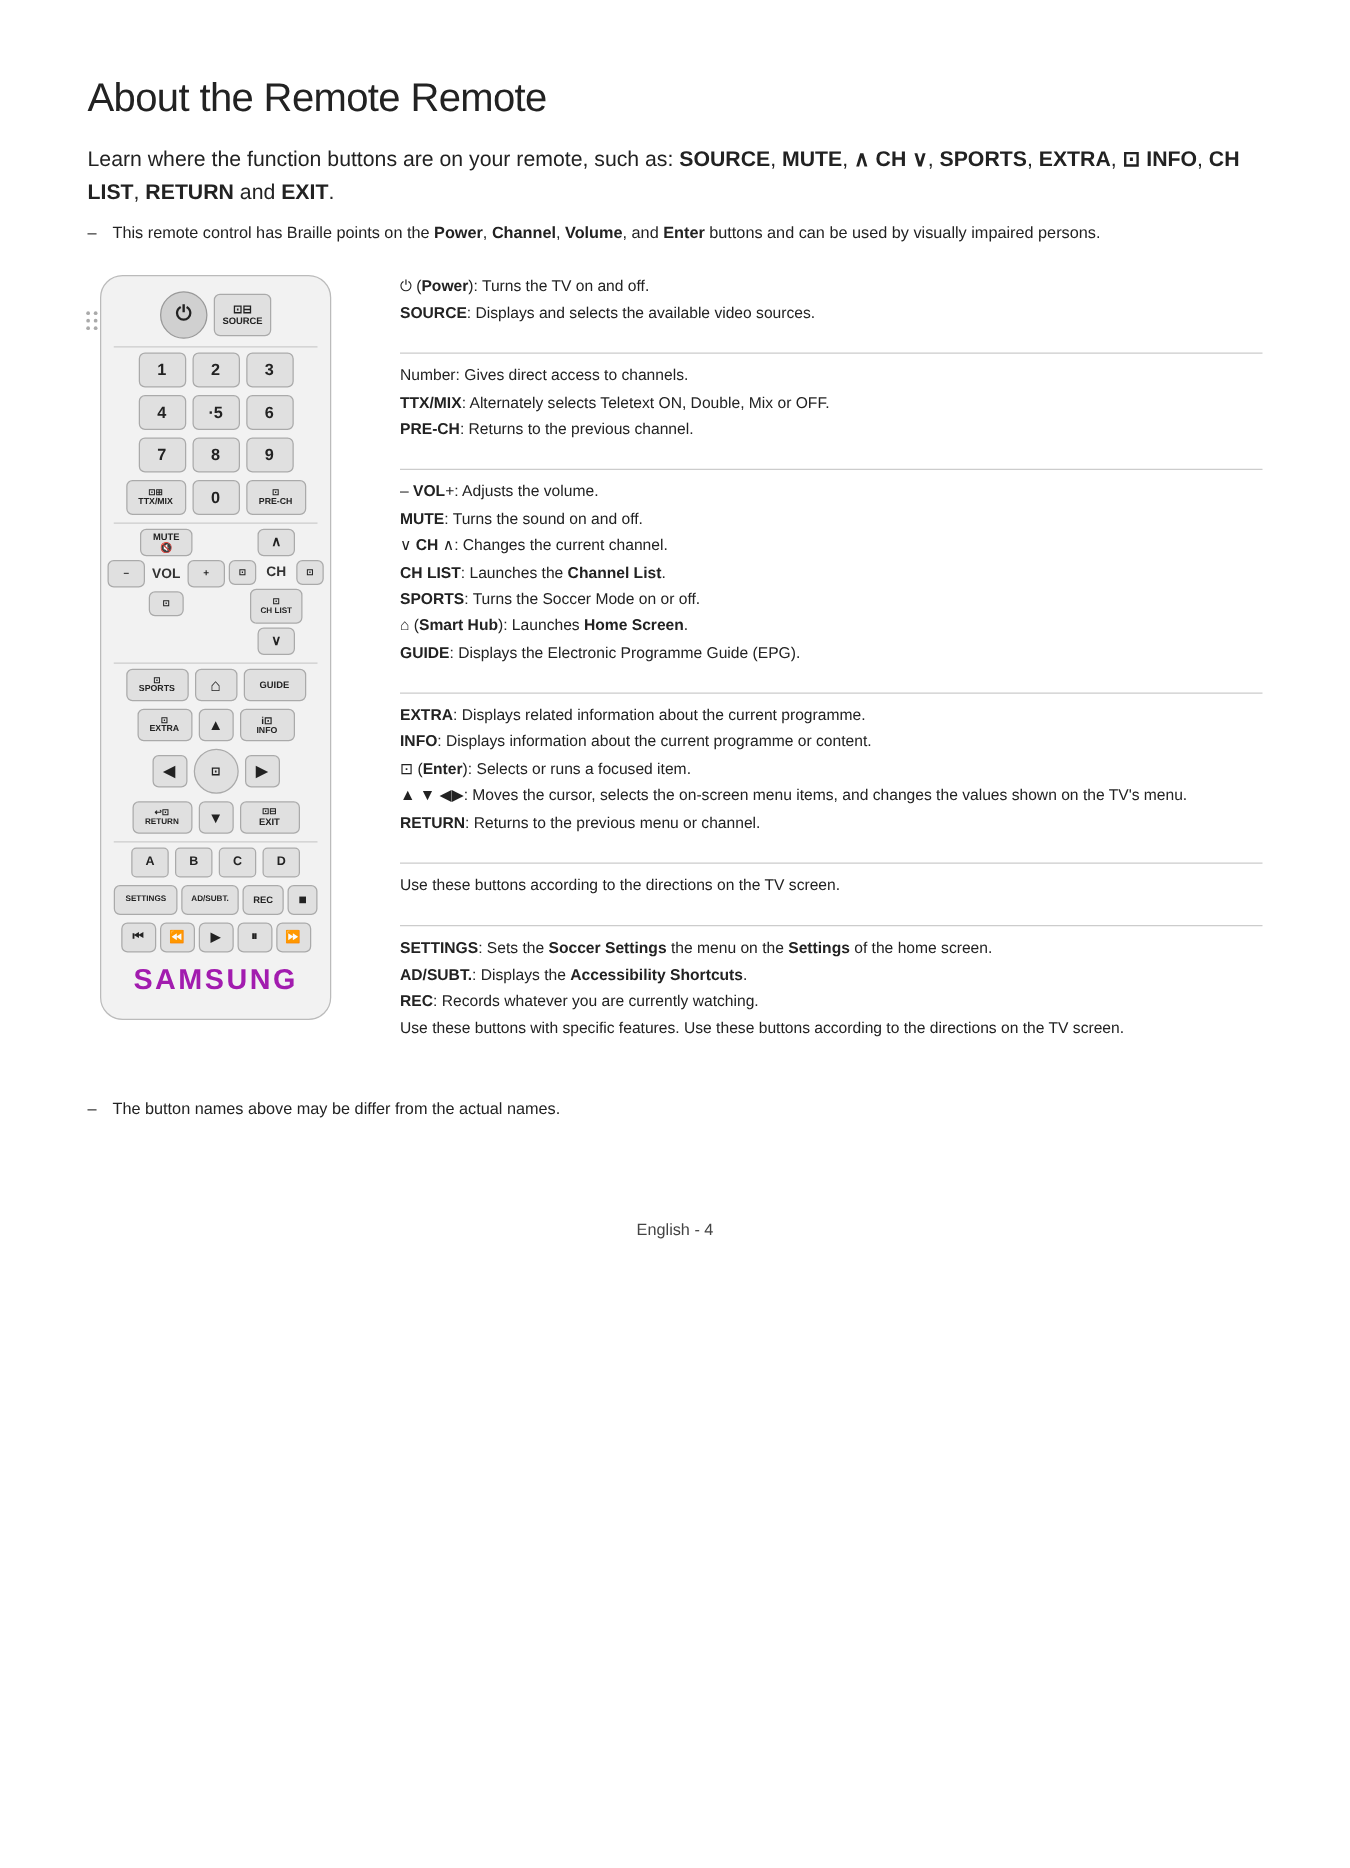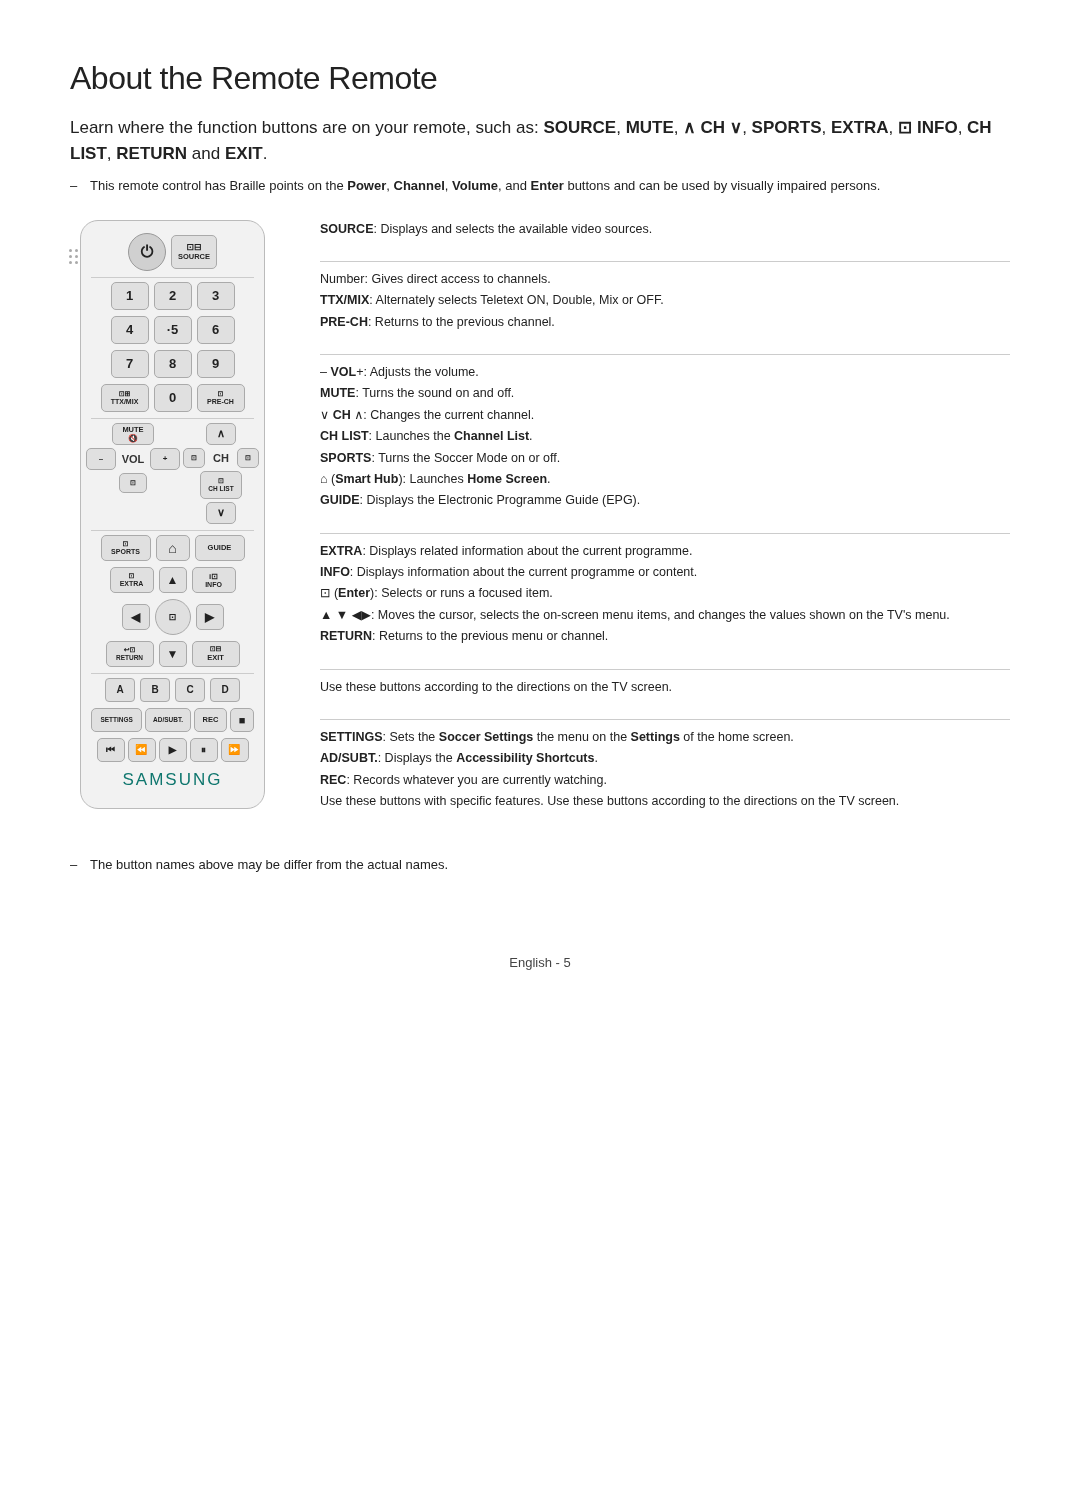--- a/index.html
+++ b/index.html
@@ -135,24 +135,24 @@
     .btn-exit { width: 48px; height: 26px; font-size: 7.5px; }
     .color-btns { display: flex; gap: 5px; justify-content: center; margin-bottom: 6px; }
     .btn-color { width: 30px; height: 24px; font-size: 10px; font-weight: 700; border-radius: 4px; border: 1px solid #aaa; display: flex; align-items: center; justify-content: center; }
     .btn-settings { height: 24px; font-size: 6.5px; }
     .btn-adsubt { height: 24px; font-size: 6.5px; }
     .btn-rec { height: 24px; font-size: 7.5px; }
     .btn-stop { width: 24px; height: 24px; font-size: 11px; }
     .btn-transport { width: 28px; height: 24px; font-size: 10px; }
     .samsung-logo {
       text-align: center;
-      font-size: 17px;
-      font-weight: 400;
+      font-size: 23px;
+      font-weight: 700;
       letter-spacing: 2px;
-      color: #0f766e;
+      color: #a21caf;
       margin-top: 8px;
       font-family: 'Arial Black', sans-serif;
     }
     
     .descriptions {
       flex: 1;
       padding-left: 20px;
       display: flex;
       flex-direction: column;
       gap: 0;
@@ -367,20 +367,23 @@
       </div>
 
       <div class="samsung-logo">SAMSUNG</div>
     </div>
   </div>
 
   <div class="descriptions">
 
     <div class="desc-section">
       <div class="desc-line">
+        <span style="font-size:12px;">⏻</span> (<b>Power</b>): Turns the TV on and off.
+      </div>
+      <div class="desc-line">
         <b>SOURCE</b>: Displays and selects the available video sources.
       </div>
     </div>
     <hr class="separator">
 
     <div class="desc-section">
       <div class="desc-line">
         Number: Gives direct access to channels.
       </div>
       <div class="desc-line">
@@ -422,14 +425,14 @@
       <div class="desc-line"><b>AD/SUBT.</b>: Displays the <b>Accessibility Shortcuts</b>.</div>
       <div class="desc-line"><b>REC</b>: Records whatever you are currently watching.</div>
       <div class="desc-line">Use these buttons with specific features. Use these buttons according to the directions on the TV screen.</div>
     </div>
   </div>
 </div>
 
 <p class="footer-note">The button names above may be differ from the actual names.</p>
 
 <div class="page-footer">
-  <span>English - 5</span>
+  <span>English - 4</span>
 </div>
 
 </body></html>

